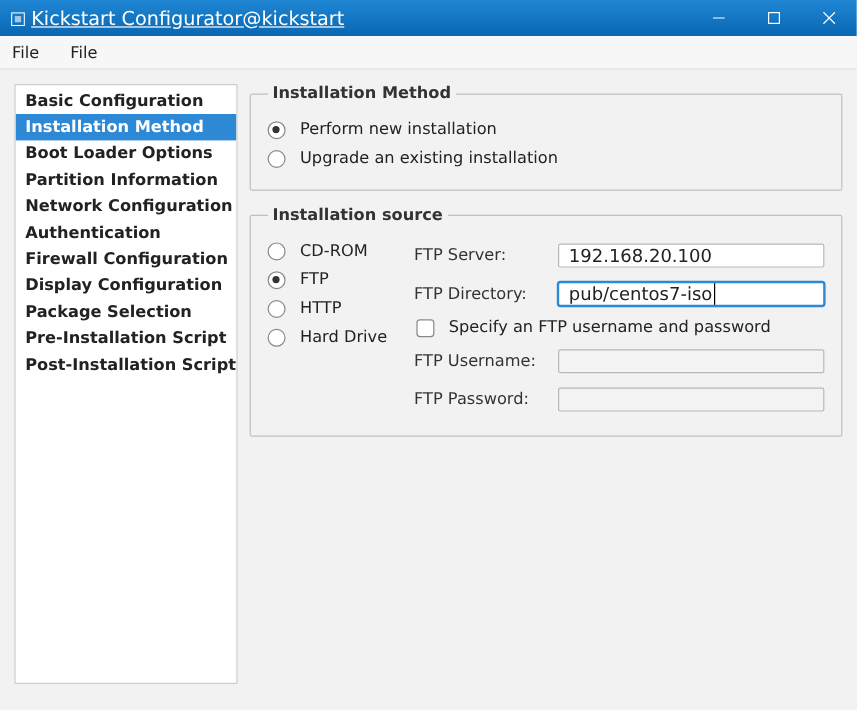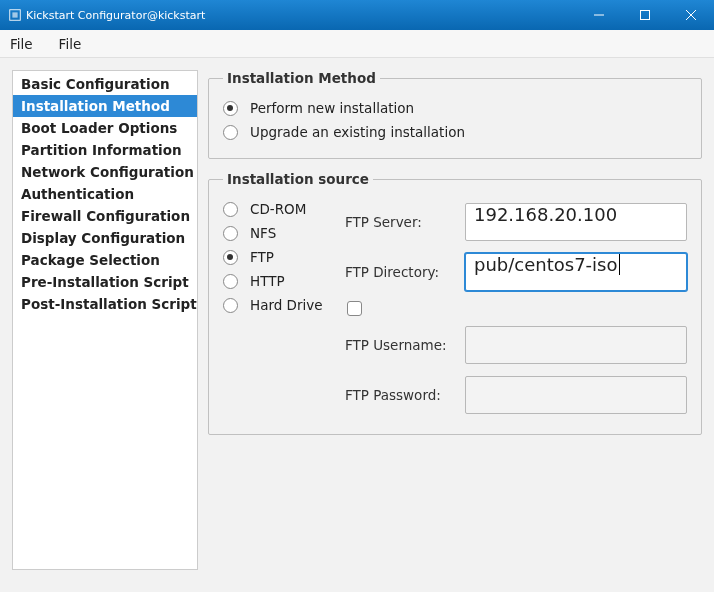--- a/index.html
+++ b/index.html
@@ -13,21 +13,22 @@
   overflow: hidden;
 }
 .titlebar {
   background: #0a6ebd;
   background: linear-gradient(180deg, #1f86d4 0%, #0967b1 100%);
   color: #fff;
   height: 30px;
   display: flex;
   align-items: center;
   padding: 0 0 0 8px;
-  font-size: 11px;
+  font-size: 16px;
+  text-decoration: underline;
 }
 .titlebar .title { flex: 1; padding-left: 4px; }
 .titlebar .win-controls { display: flex; height: 100%; }
 .titlebar .win-btn {
   width: 46px; height: 100%;
   display: flex; align-items: center; justify-content: center;
   color: #fff;
   font-size: 13px;
 }
 .titlebar .icon-app {
@@ -129,26 +130,26 @@
   padding: 6px 0;
   justify-content: flex-end;
 }
 .field-row label {
   font-size: 13.5px;
   color: #333;
   width: 110px;
 }
 .text-input {
   flex: 1;
-  height: 38px;
+  height: 20px;
   border: 1px solid #b8b8b8;
   background: #fff;
   border-radius: 2px;
   padding: 0 8px;
-  font-size: 18px;
+  font-size: 15px;
   color: #222;
 }
 .text-input.focused {
   border: 1px solid #2d89d6;
   box-shadow: 0 0 0 1px #2d89d6;
 }
 .text-input.disabled {
   background: #f3f3f3;
   color: #999;
 }
@@ -224,24 +225,20 @@
 
     <fieldset class="group">
       <legend>Installation source</legend>
       <div class="src-body">
         <div class="src-left">
           <div class="radio-row">
             <span class="radio"></span>
             <span>CD-ROM</span>
           </div>
           <div class="radio-row">
-            <span class="radio"></span>
-            <span>NFS</span>
-          </div>
-          <div class="radio-row">
             <span class="radio checked"></span>
             <span>FTP</span>
           </div>
           <div class="radio-row">
             <span class="radio"></span>
             <span>HTTP</span>
           </div>
           <div class="radio-row">
             <span class="radio"></span>
             <span>Hard Drive</span>
@@ -255,20 +252,21 @@
             </div>
           </div>
           <div class="field-row">
             <label>FTP Directory:</label>
             <div class="text-input focused">
               <span class="caret">pub/centos7-iso</span>
             </div>
           </div>
           <div class="check-row" style="padding-left:2px;">
             <span class="check"></span>
+            <span>Specify an FTP username and password</span>
           </div>
           <div class="field-row">
             <label>FTP Username:</label>
             <div class="text-input disabled">
               <span></span>
             </div>
           </div>
           <div class="field-row">
             <label>FTP Password:</label>
             <div class="text-input disabled">

